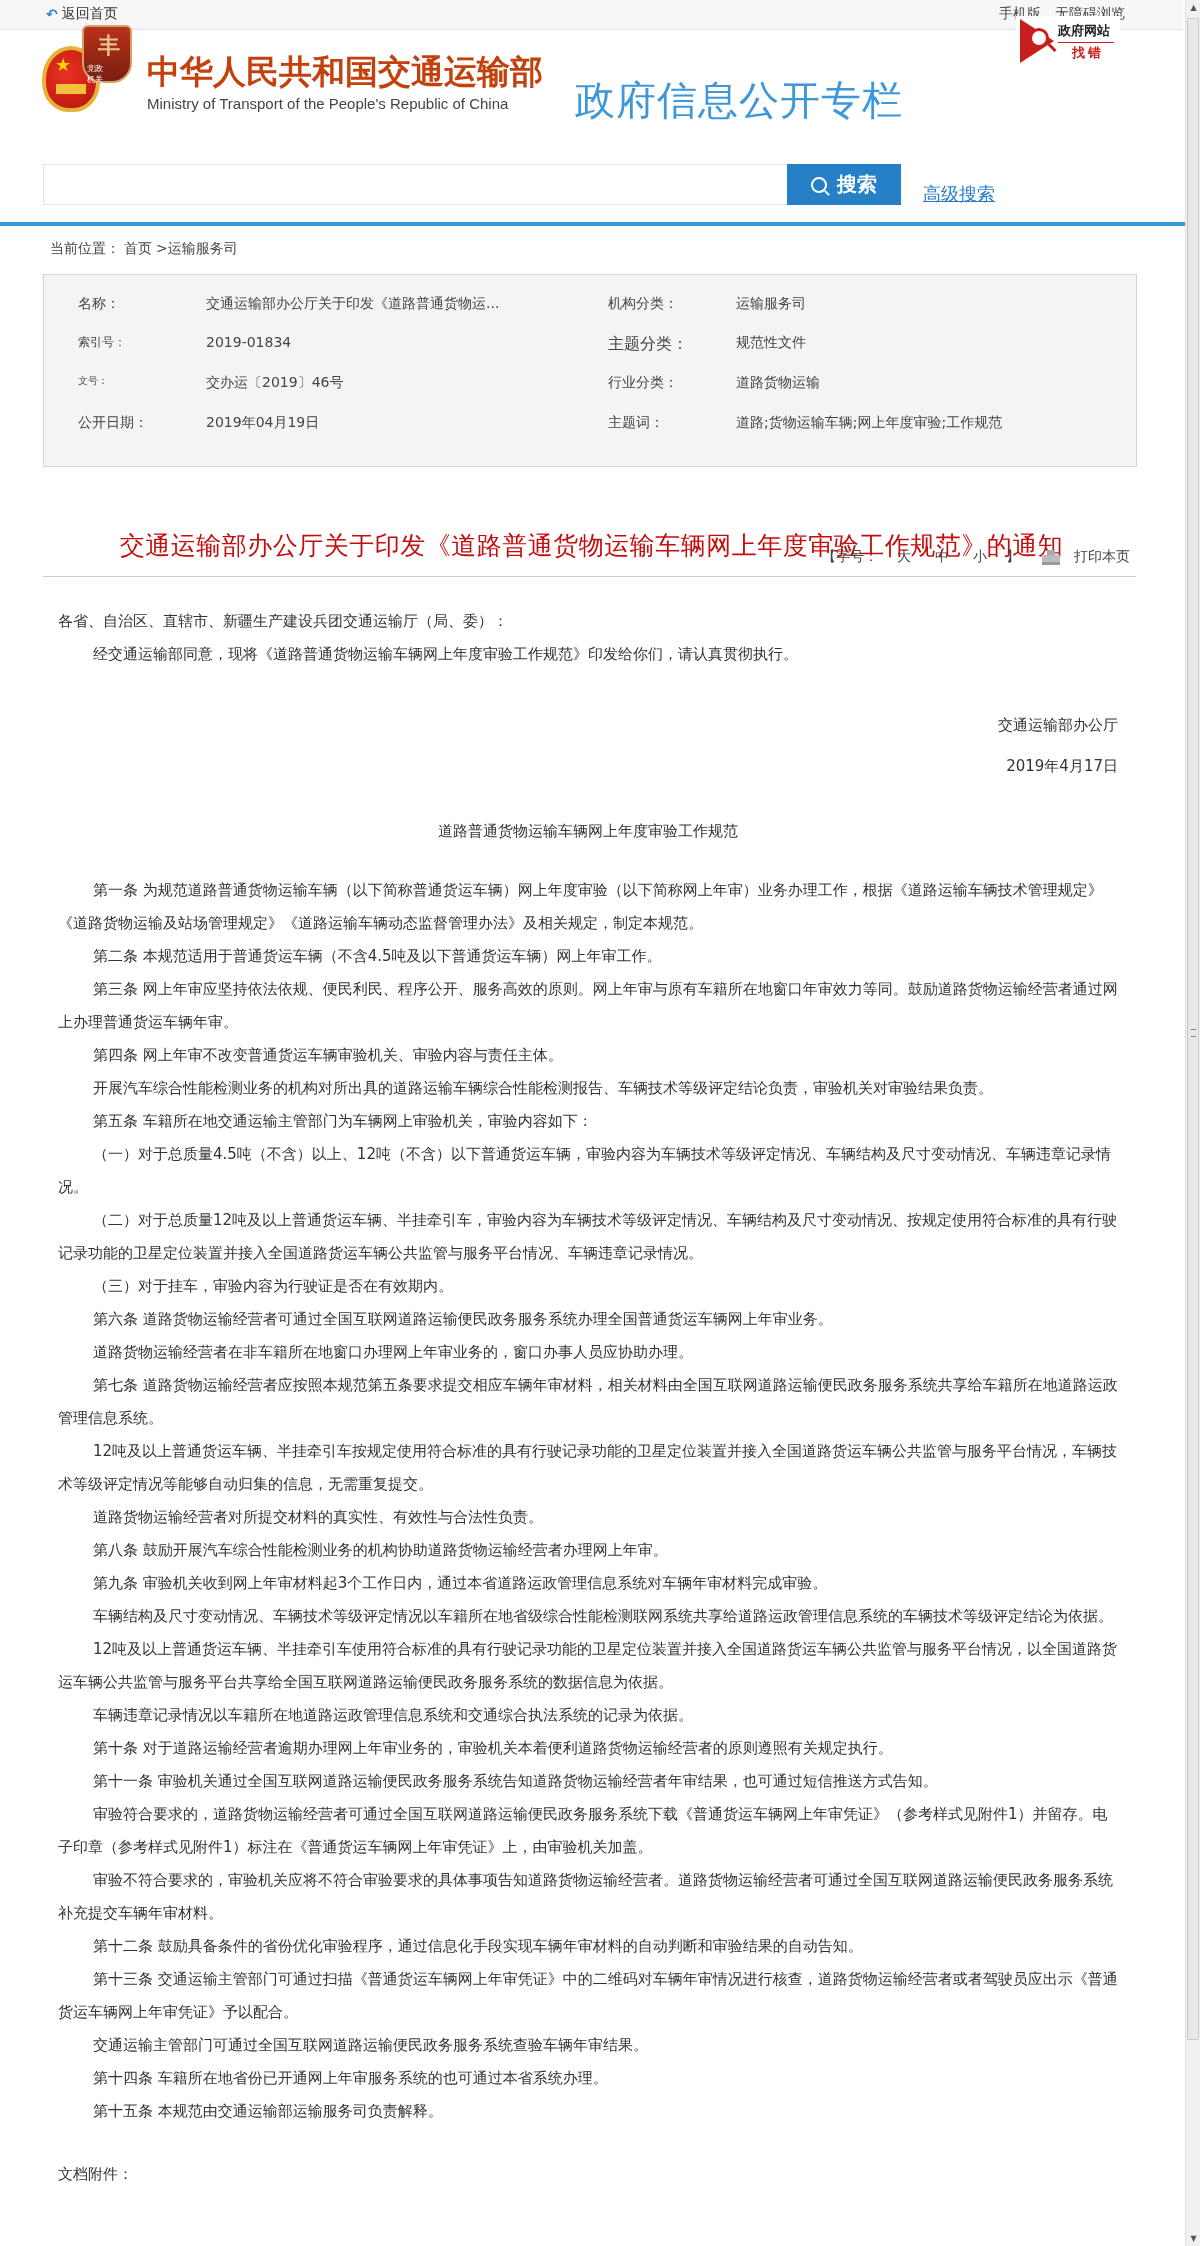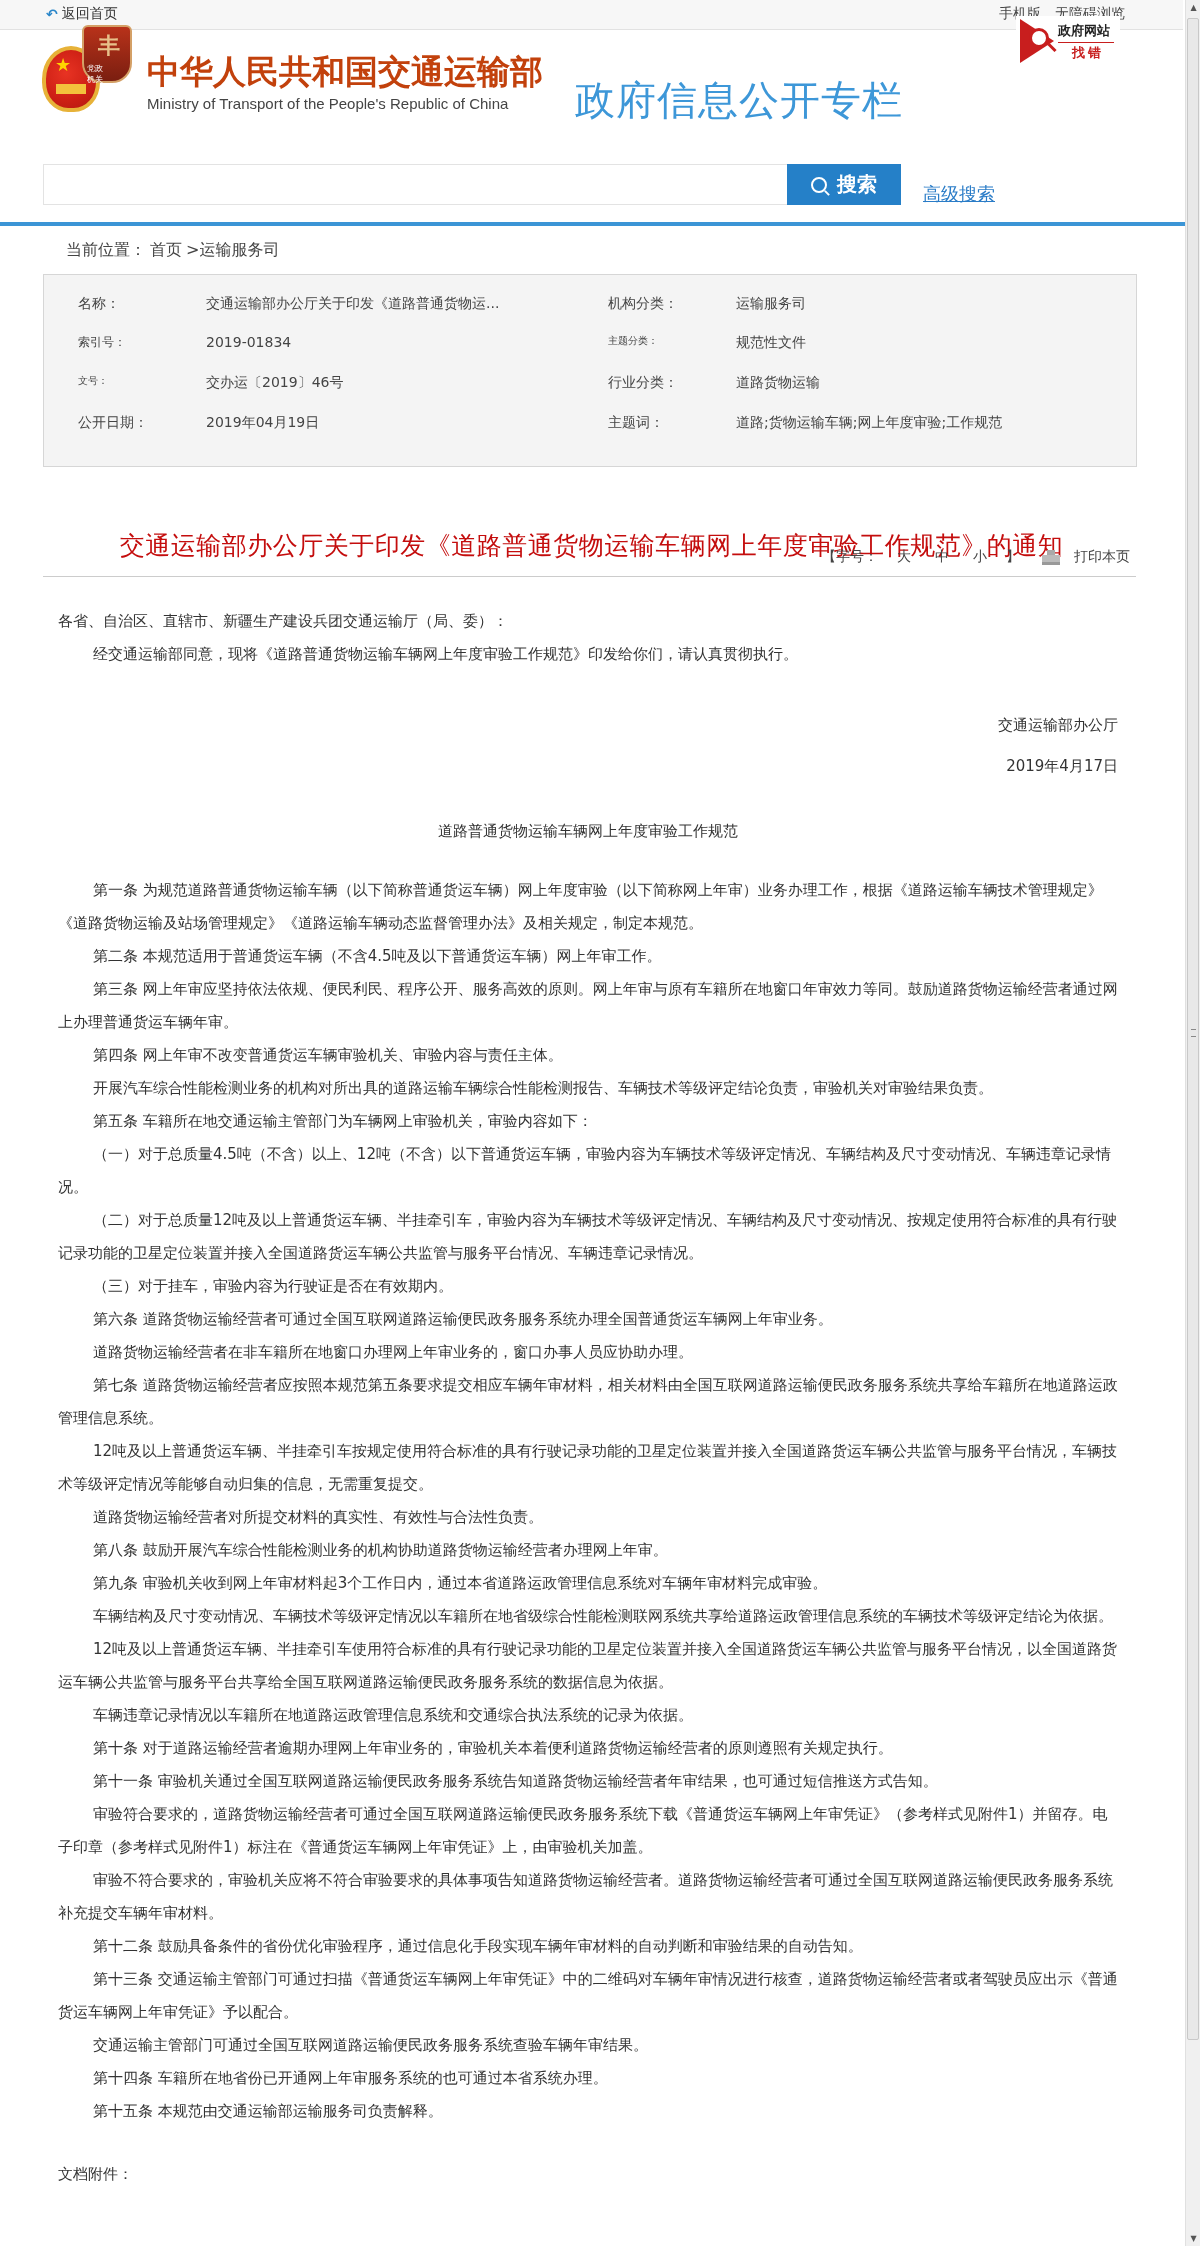--- a/index.html
+++ b/index.html
@@ -38,21 +38,21 @@
   
   .search-input { position: absolute; left: 43px; top: 164px; width: 744px; height: 41px; border: 1px solid #e3e3e3; border-right: none; background: #fff; font-size: 14px; padding: 0 10px; outline: none; }
   .search-btn { position: absolute; left: 787px; top: 164px; width: 114px; height: 41px; background: #2580c8; color: #fff; font-size: 20px; font-weight: bold; display: flex; align-items: center; justify-content: center; gap: 6px; cursor: pointer; }
   .search-btn .mag { width: 16px; height: 16px; border: 2px solid #fff; border-radius: 50%; position: relative; margin-right: 4px; }
   .search-btn .mag::after { content: ""; position: absolute; left: 11px; top: 13px; width: 6px; height: 2px; background: #fff; transform: rotate(45deg); }
   .adv-search { position: absolute; left: 923px; top: 182px; font-size: 18px; color: #2a7cc7; text-decoration: underline; cursor: pointer; }
 
   .blue-rule { position: absolute; left: 0; top: 222px; width: 1185px; height: 4px; background: #3b95d6; }
 
   
-  .breadcrumb { position: absolute; left: 66px; top: 240px; font-size: 16px; color: #444; display: flex; gap: 4px; }
+  .breadcrumb { position: absolute; left: 50px; top: 240px; font-size: 14px; color: #444; display: flex; gap: 4px; }
   .breadcrumb .crumb { cursor: pointer; color: #444; }
 
   
   .meta-box { position: absolute; left: 43px; top: 274px; width: 1094px; height: 193px; background: #f4f4f4; border: 1px solid #d6d6d6; }
   .meta-label { position: absolute; white-space: nowrap; }
   .meta-value { position: absolute; white-space: nowrap; }
 
   
   .doc-title { position: absolute; left: 0; width: 1183px; top: 490px; text-align: center; font-size: 25px; color: #c40d0d; letter-spacing: 0.5px; margin-top: 39px; }
   .tools { position: absolute; right: 70px; top: 548px; font-size: 14px; color: #444; display: flex; align-items: center; gap: 14px; }
@@ -133,21 +133,21 @@
   <div class="meta-value" style="left:162px;top:20px;font-size:14px;color:#444">交通运输部办公厅关于印发《道路普通货物运...</div>
   <div class="meta-label" style="left:34px;top:59px;font-size:12px;color:#444">索引号：</div>
   <div class="meta-value" style="left:162px;top:59px;font-size:14px;color:#444">2019-01834</div>
   <div class="meta-label" style="left:34px;top:99px;font-size:10px;color:#444">文号：</div>
   <div class="meta-value" style="left:162px;top:99px;font-size:14px;color:#444">交办运〔2019〕46号</div>
   <div class="meta-label" style="left:34px;top:139px;font-size:14px;color:#444">公开日期：</div>
   <div class="meta-value" style="left:162px;top:139px;font-size:14px;color:#444">2019年04月19日</div>
 
   <div class="meta-label" style="left:564px;top:20px;font-size:14px;color:#444">机构分类：</div>
   <div class="meta-value" style="left:692px;top:20px;font-size:14px;color:#444">运输服务司</div>
-  <div class="meta-label" style="left:564px;top:59px;font-size:10px;color:#444">主题分类：</div>
+  <div class="meta-label" style="left:564px;top:59px;font-size:16px;color:#444">主题分类：</div>
   <div class="meta-value" style="left:692px;top:59px;font-size:14px;color:#444">规范性文件</div>
   <div class="meta-label" style="left:564px;top:99px;font-size:14px;color:#444">行业分类：</div>
   <div class="meta-value" style="left:692px;top:99px;font-size:14px;color:#444">道路货物运输</div>
   <div class="meta-label" style="left:564px;top:139px;font-size:14px;color:#444">主题词：</div>
   <div class="meta-value" style="left:692px;top:139px;font-size:14px;color:#444">道路;货物运输车辆;网上年度审验;工作规范</div>
 </div>
 
 <div class="doc-title">交通运输部办公厅关于印发《道路普通货物运输车辆网上年度审验工作规范》的通知</div>
 <div class="tools">
   <span>【字号：</span>

